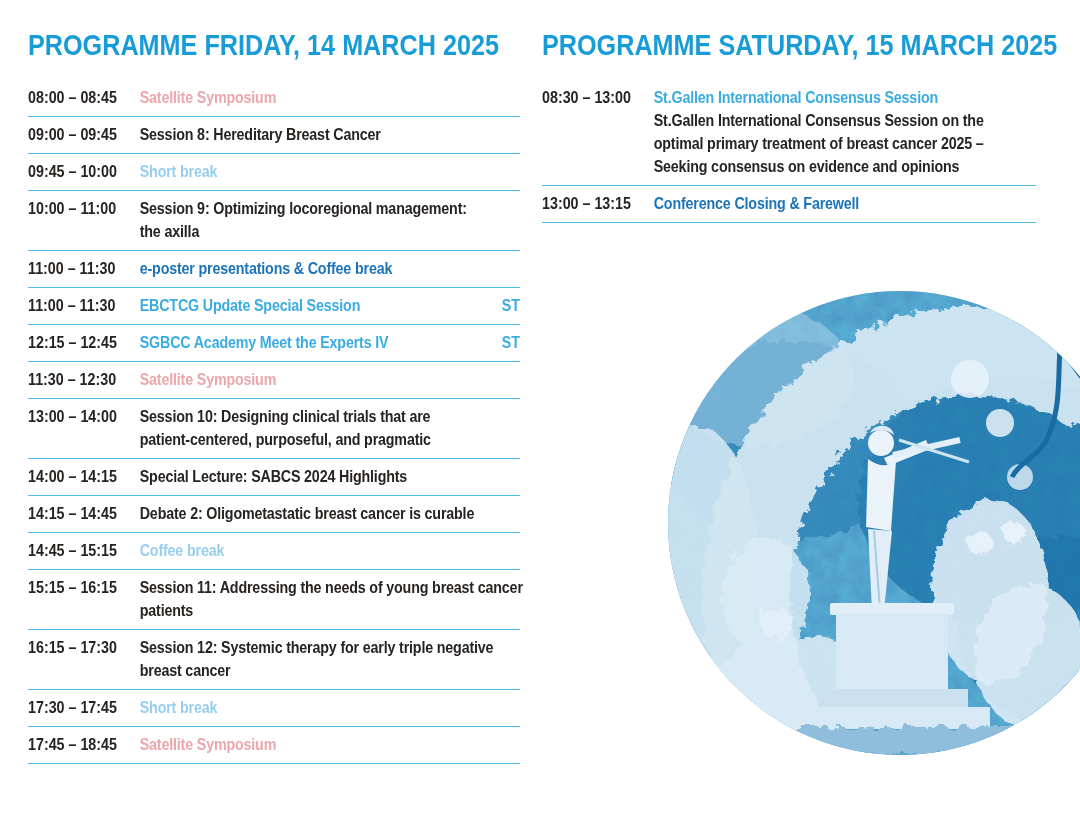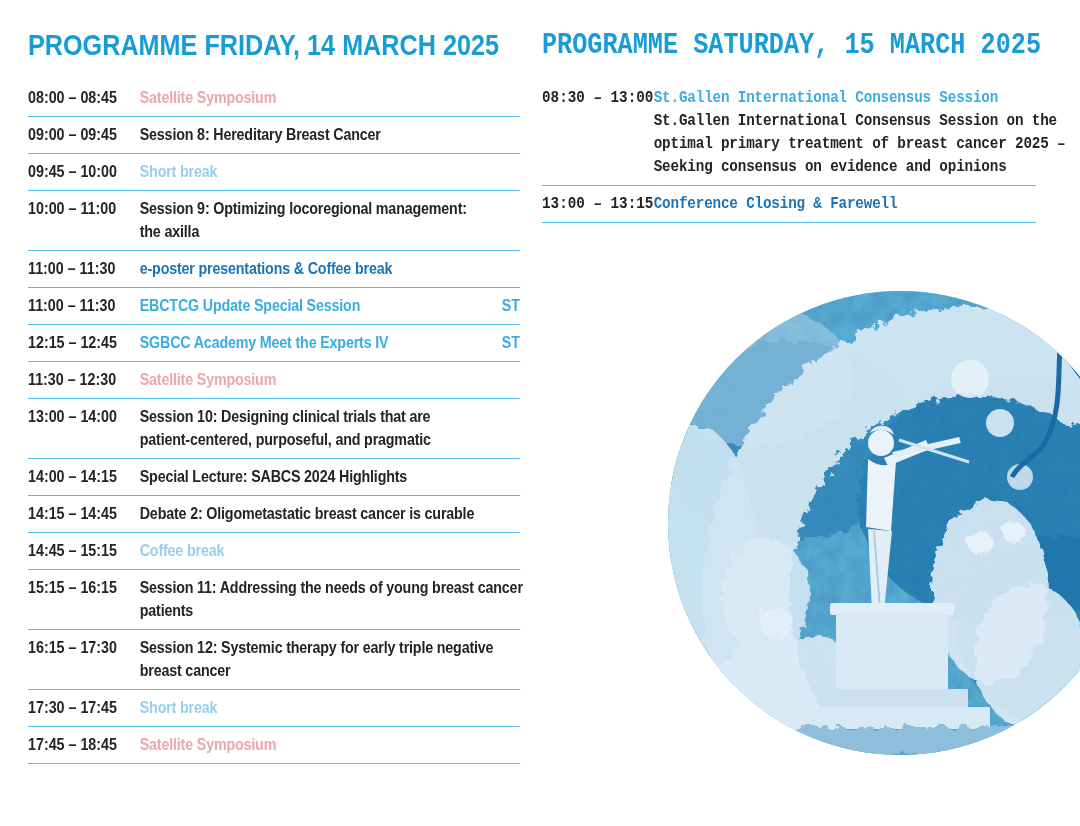--- a/index.html
+++ b/index.html
@@ -13,21 +13,21 @@
   }
   html,body{margin:0;padding:0;}
   body{
     width:1080px;height:826px;overflow:hidden;background:#ffffff;
     font-family:"Liberation Sans",sans-serif;
   }
   .page{position:relative;width:1080px;height:826px;background:#fff;}
 
   .col{position:absolute;top:30px;}
   .col-left{left:28px;width:492px;}
-  .col-right{left:542px;width:494px;font-family:Liberation Mono, monospace;}
+  .col-right{left:542px;width:494px;}
   
   .condense{transform:scaleX(0.84);transform-origin:0 0;width:119.05%;}
 
   h1.prog-title{
     margin:0 0 20px 0;
     font-size:30px;line-height:30px;font-weight:700;
     color:var(--cyan);letter-spacing:0px;white-space:nowrap;
   }
 
   .row{

